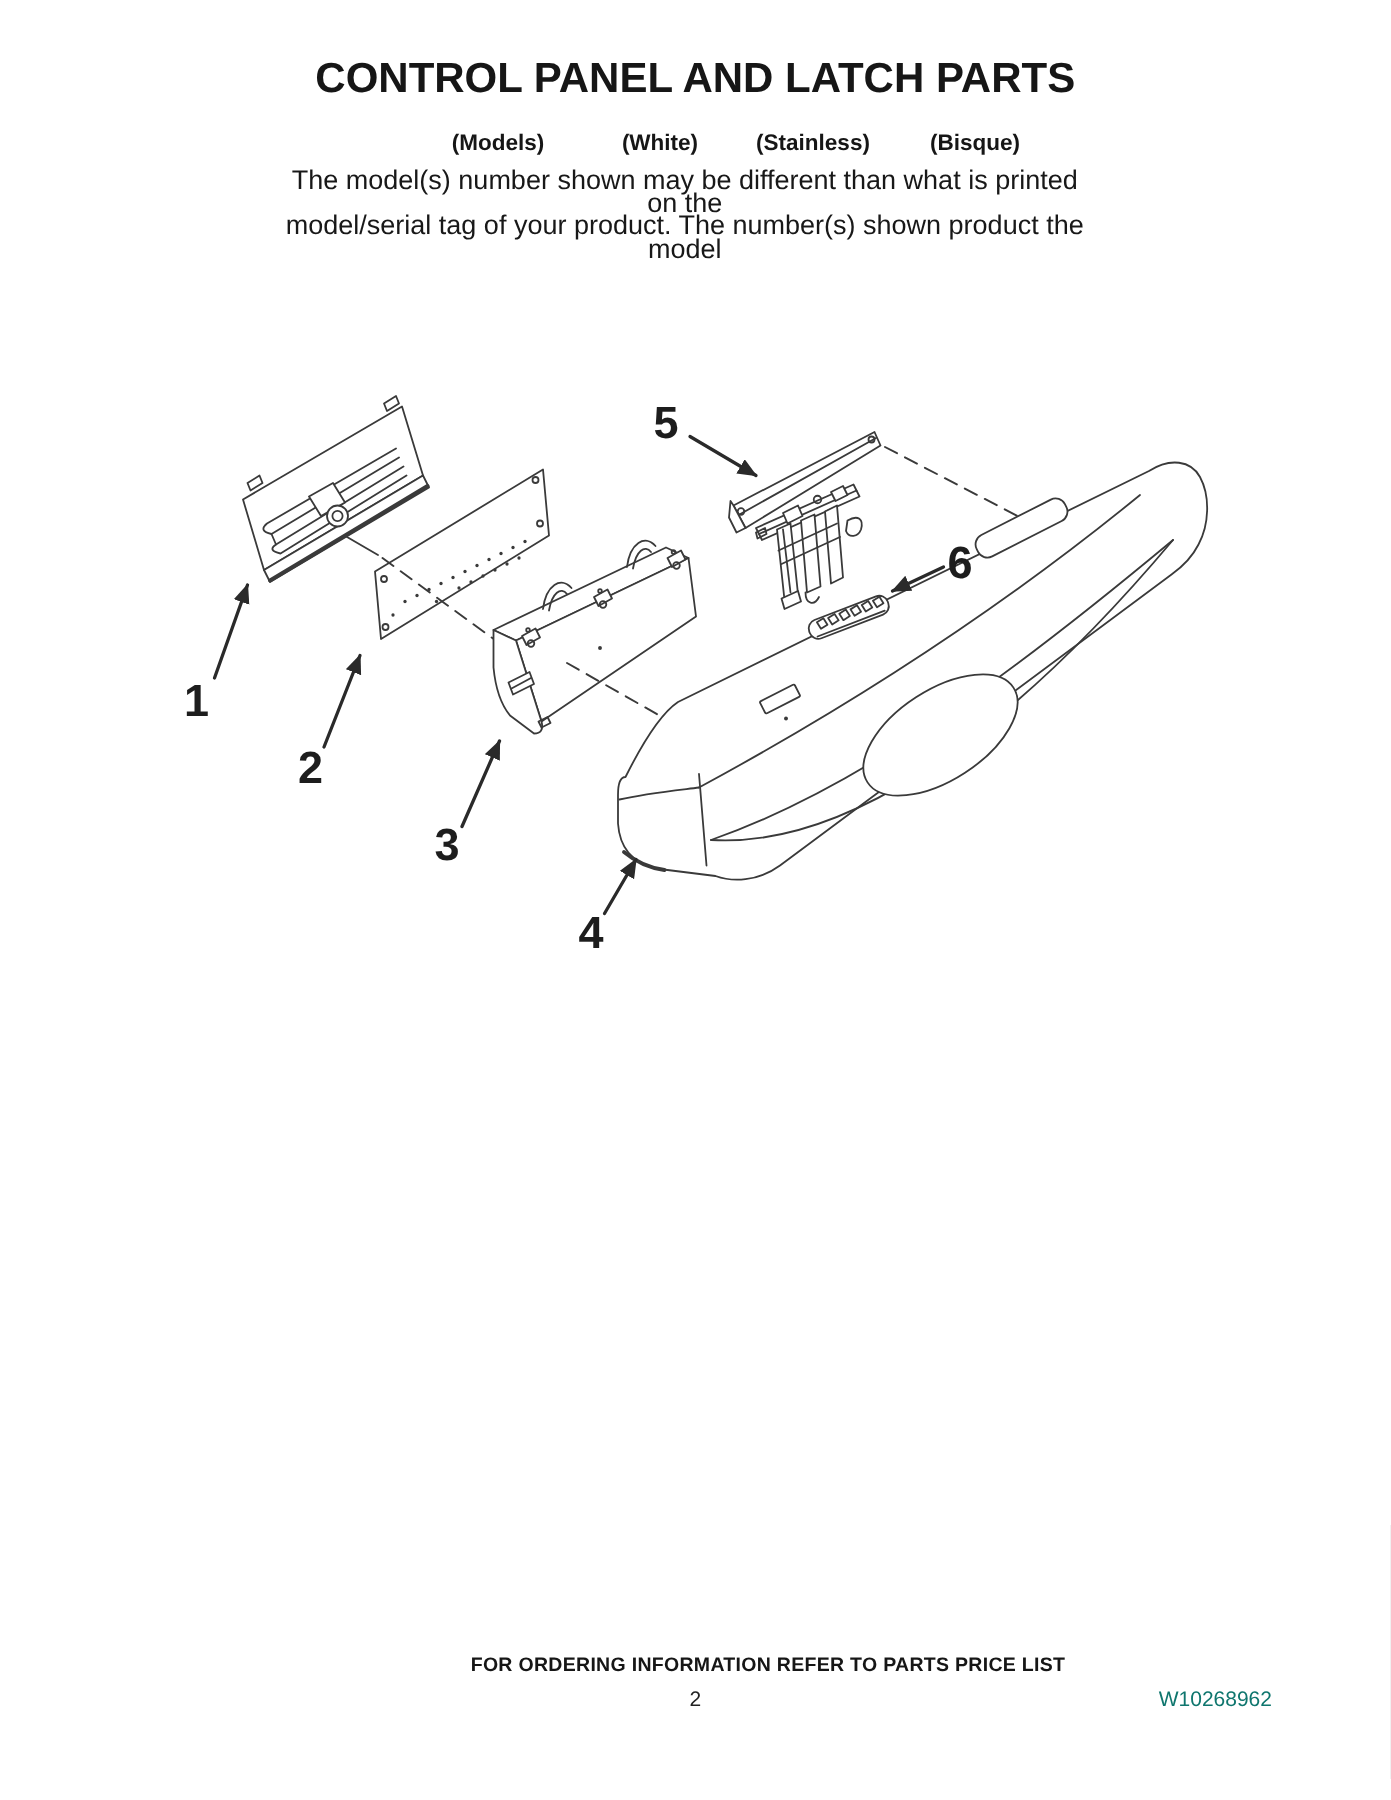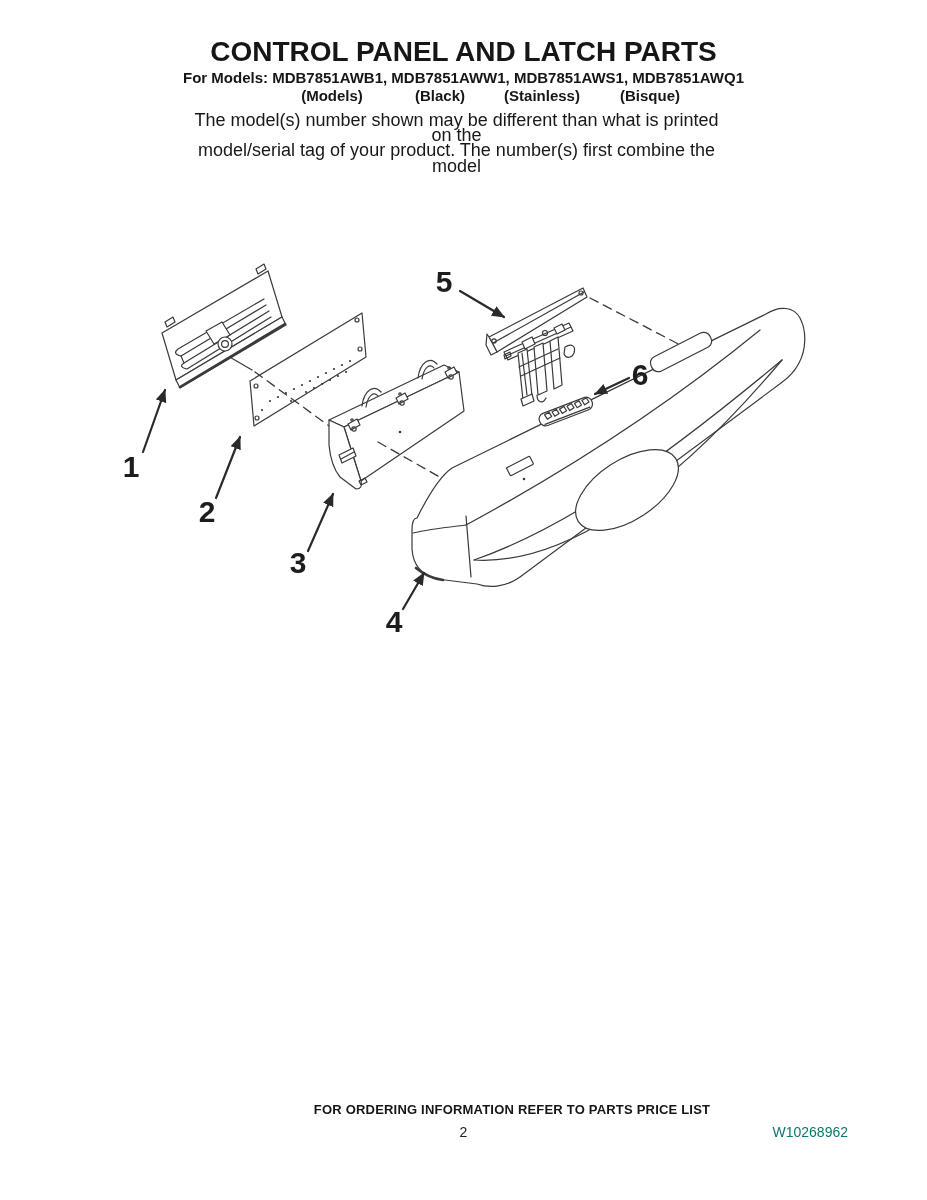--- a/index.html
+++ b/index.html
@@ -49,30 +49,29 @@
     fill:#1d1d1d;stroke:none;
   }
 </style>
 </head>
 <body>
 
 <div id="page">
 
   <div id="title" class="abs">CONTROL PANEL AND LATCH PARTS</div>
 
-  <div id="models-line" class="abs">For Models: MDB7851AWB1, MDB7851AWW1, MDB7851AWS1, MDB7851AWQ1</div>
 
   <div class="abs finish-label" style="left:332px">(Models)</div>
-  <div class="abs finish-label" style="left:440px">(Black)</div>
+  <div class="abs finish-label" style="left:440px">(White)</div>
   <div class="abs finish-label" style="left:542px">(Stainless)</div>
   <div class="abs finish-label" style="left:650px">(Bisque)</div>
 
   <div id="disclaimer" class="abs">
     <div>The model(s) number shown may be different than what is printed on the</div>
-    <div>model/serial tag of your product. The number(s) first combine the model</div>
+    <div>model/serial tag of your product. The number(s) shown product the model</div>
   </div>
 
   <svg id="diagram" width="927" height="1200" viewBox="0 0 927 1200">
     <defs>
       <marker id="ah" orient="auto" markerUnits="userSpaceOnUse" markerWidth="16" markerHeight="12" refX="12" refY="5.5">
         <path d="M0,0 L13,5.5 L0,11 Z" style="fill:#2a2a2a;stroke:none"></path>
       </marker>
     </defs>
 
     <line x1="197" y1="338" x2="252" y2="370"></line>

